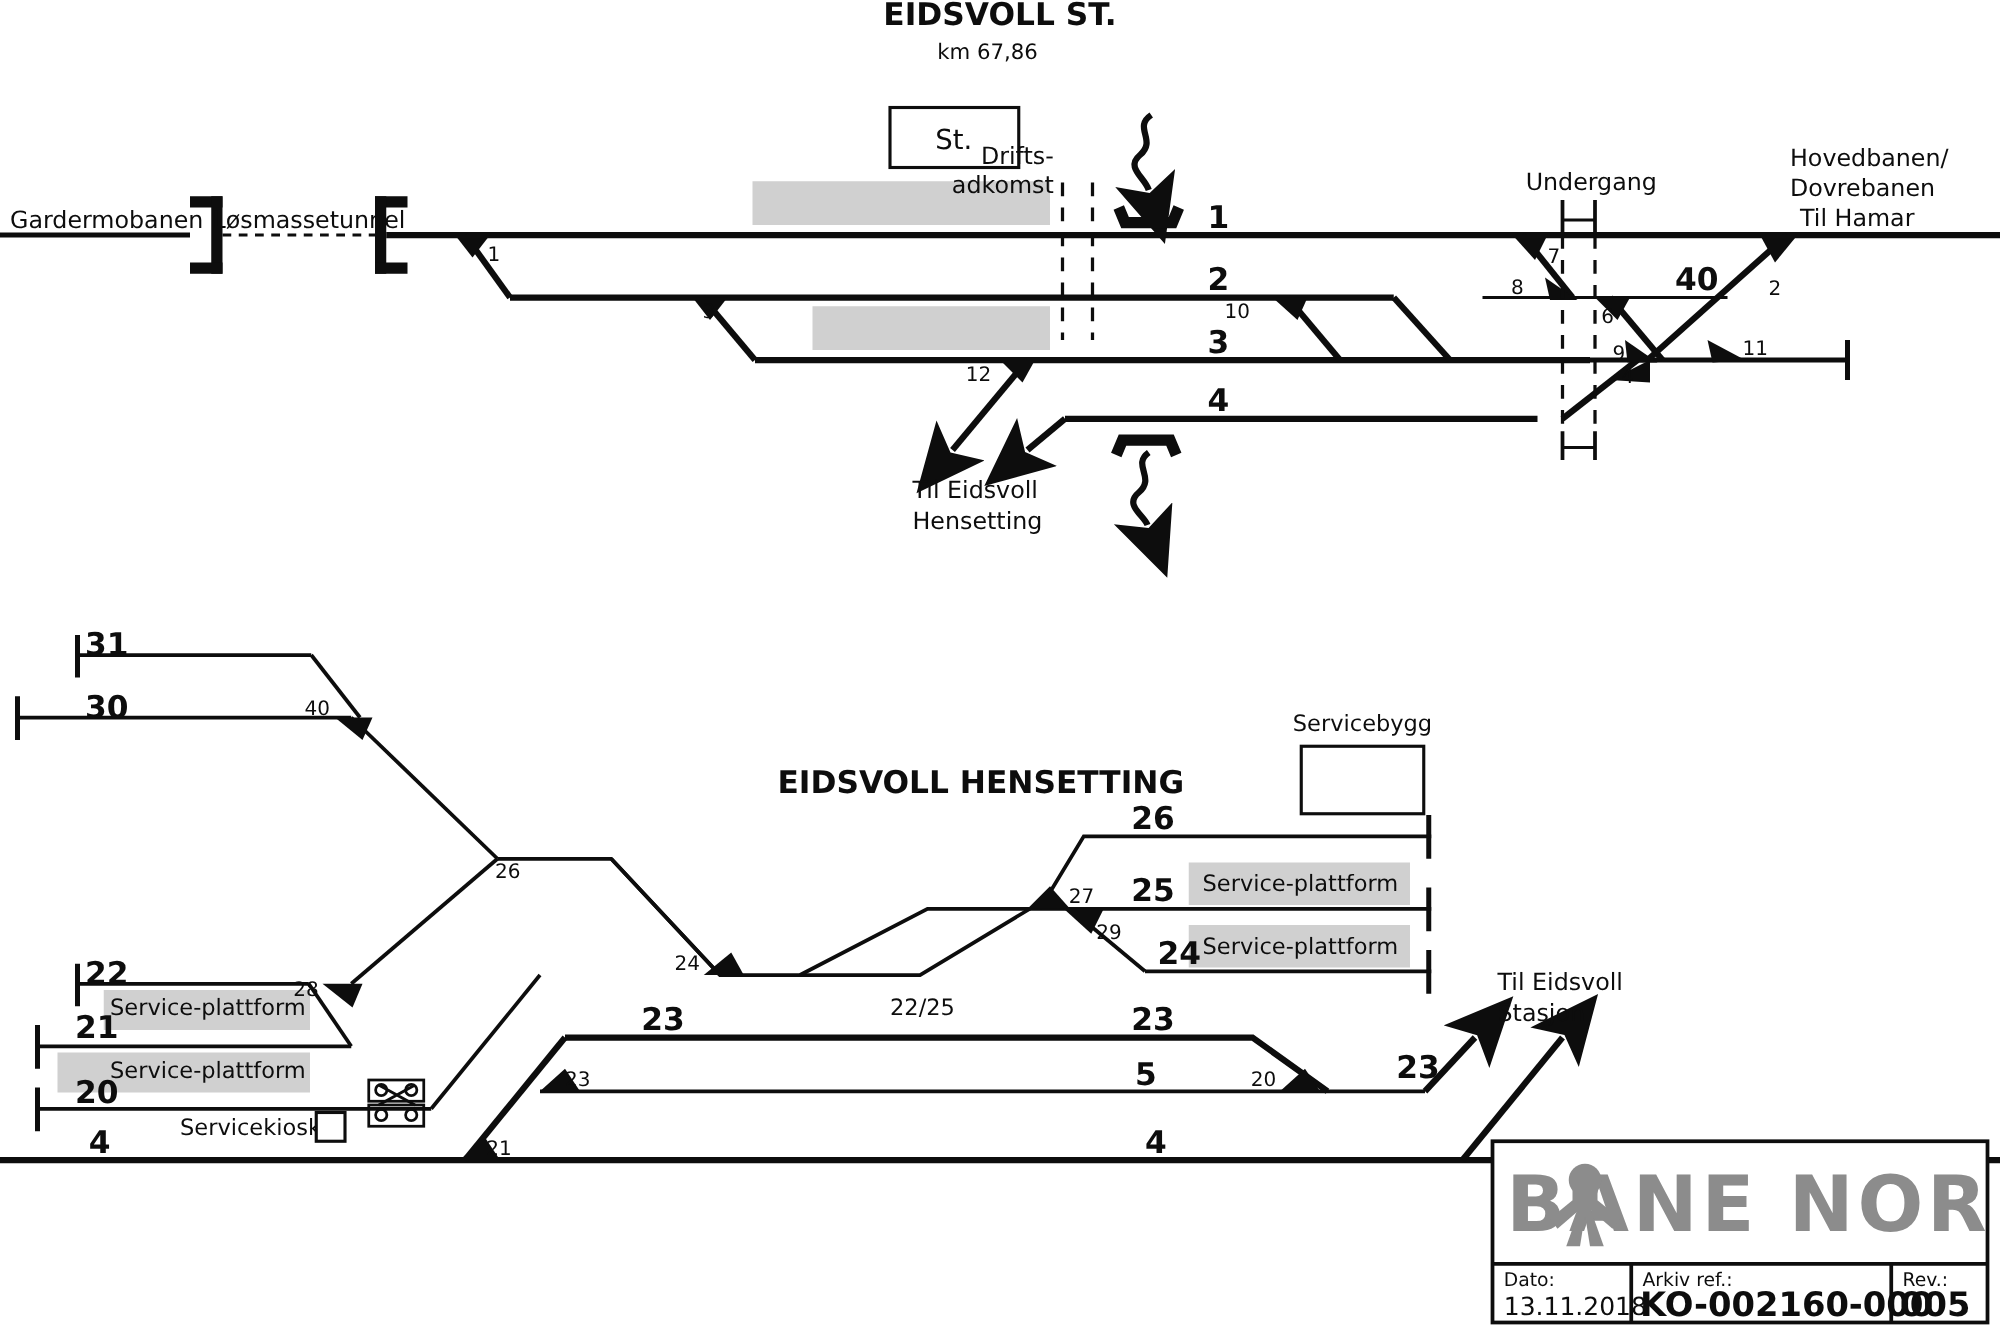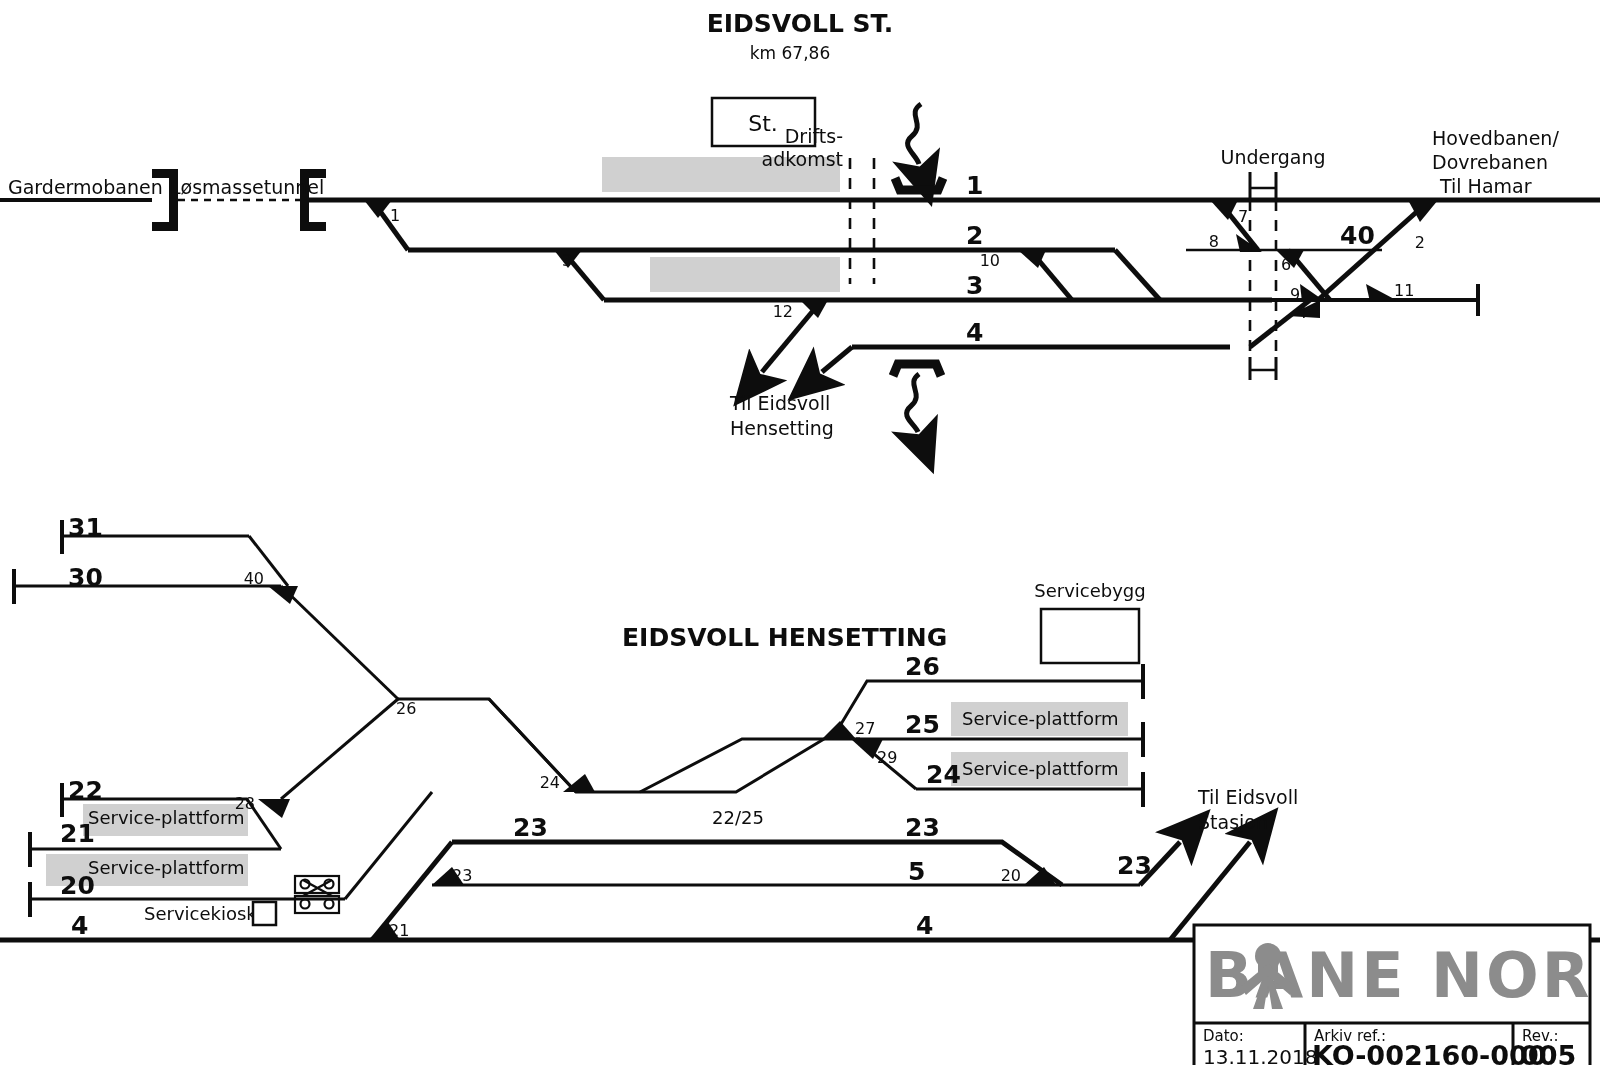--- a/index.html
+++ b/index.html
@@ -1,18 +1,18 @@
 <!DOCTYPE html>
 <html><head>
 <meta charset="utf-8">
 <style>
   html,body{margin:0;padding:0;background:#ffffff;}
   body{width:1600px;height:1065px;position:relative;overflow:hidden;
        font-family:"DejaVu Sans",sans-serif;}
-  #sheet{position:absolute;inset:0;margin-top:12px;}
+  #sheet{position:absolute;inset:0;}
   svg{display:block;}
   .ttl{font-family:"DejaVu Sans",sans-serif;font-weight:bold;}
 </style>
 </head>
 <body>
 
 <div id="sheet">
 <svg width="1600" height="1065" viewBox="0 0 1600 1065" xmlns="http://www.w3.org/2000/svg">
 
   <defs>

